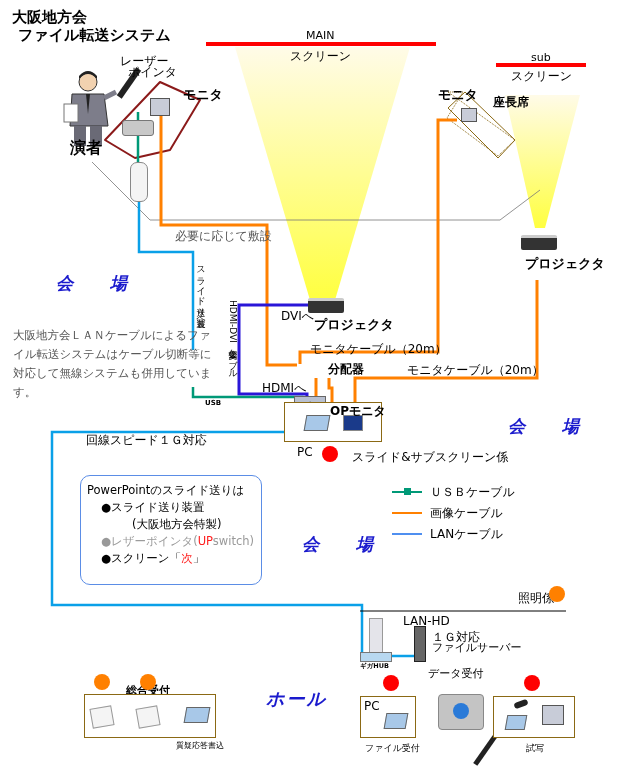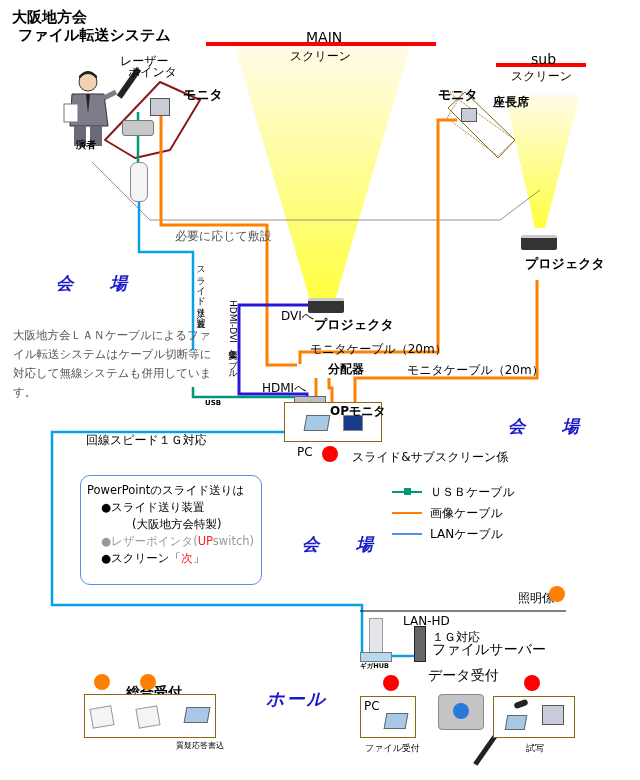--- a/index.html
+++ b/index.html
@@ -4,21 +4,21 @@
 <style>
   html, body { margin:0; padding:0; }
   body { width:640px; height:780px; background:#ffffff; position:relative; overflow:hidden;
          font-family:"DejaVu Sans", sans-serif; color:#000; }
   .abs { position:absolute; }
   .t { position:absolute; white-space:nowrap; line-height:1; }
   svg.layer { position:absolute; left:0; top:0; }
   .title { font-size:15px; font-weight:bold; }
   .small { font-size:12px; }
   .tiny { font-size:13px; font-weight:bold; }
-  .med { font-size:14px; }
+  .med { font-size:11px; }
   .venue { font-size:17px; font-weight:bold; font-style:italic; color:#1a1acd; letter-spacing:10px; }
   .hall { font-size:18px; font-weight:bold; font-style:italic; color:#1a1acd; letter-spacing:2px; }
   .note { font-size:11.5px; color:#555; line-height:19px; white-space:normal; width:200px; }
   .vert { writing-mode:vertical-rl; font-size:9px; line-height:1; }
   .infobox { position:absolute; left:80px; top:475px; width:182px; height:110px;
              border:1.5px solid #5b8de6; border-radius:10px; background:#fff; padding:6px 0 0 6px; box-sizing:border-box; }
   .infobox .line { font-size:11.5px; line-height:17px; white-space:nowrap; }
   .infobox .ind { padding-left:14px; }
   .infobox .ind2 { padding-left:45px; }
   .grey { color:#999; }
@@ -91,21 +91,21 @@
     <rect x="28" y="56" width="12" height="20" fill="#6a6a76"></rect>
     <rect x="2" y="34" width="14" height="18" fill="#fff" stroke="#777"></rect>
   </svg>
 </div>
 <div class="t" style="left:112px;top:80px;width:34px;height:6px;background:#222;transform:rotate(-55deg);"></div>
 <div class="t small" style="left:120px;top:55px;">レーザー</div>
 <div class="t small" style="left:128px;top:66px;">ポインタ</div>
 <div class="abs" style="left:150px;top:98px;width:18px;height:16px;background:#c8ccd8;border:1px solid #555;"></div>
 <div class="t tiny" style="left:183px;top:88px;">モニタ</div>
 <div class="abs" style="left:122px;top:120px;width:30px;height:14px;background:#c8c8c8;border:1px solid #777;border-radius:3px;"></div>
-<div class="t" style="left:76px;top:140px;font-size:10px;font-weight:bold;">演者</div>
+<div class="t" style="left:70px;top:140px;font-size:16px;font-weight:bold;">演者</div>
 <div class="abs" style="left:130px;top:162px;width:16px;height:38px;border:1px solid #888;border-radius:7px;background:#f4f4f4;"></div>
 
 <div class="t tiny" style="left:438px;top:88px;">モニタ</div>
 <div class="abs" style="left:461px;top:108px;width:14px;height:12px;background:#c8ccd8;border:1px solid #555;"></div>
 <div class="t" style="left:493px;top:97px;font-size:12px;font-weight:bold;font-family:Liberation Mono, monospace;">座長席</div>
 
 <div class="t small" style="left:175px;top:230px;color:#555;">必要に応じて敷設</div>
 <div class="t vert" style="left:196px;top:260px;height:90px;">スライド送り装置へ</div>
 <div class="t vert" style="left:228px;top:300px;height:100px;">HDMI-DVI変換ケーブル</div>
 <div class="t small" style="left:281px;top:310px;">DVIへ</div>

